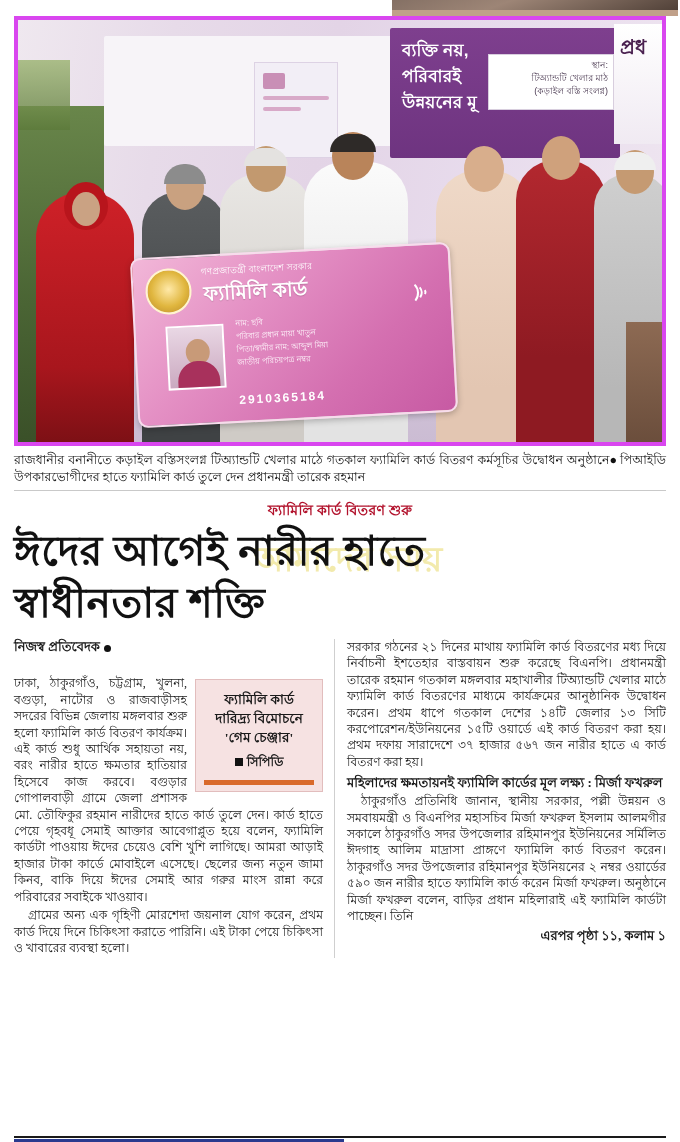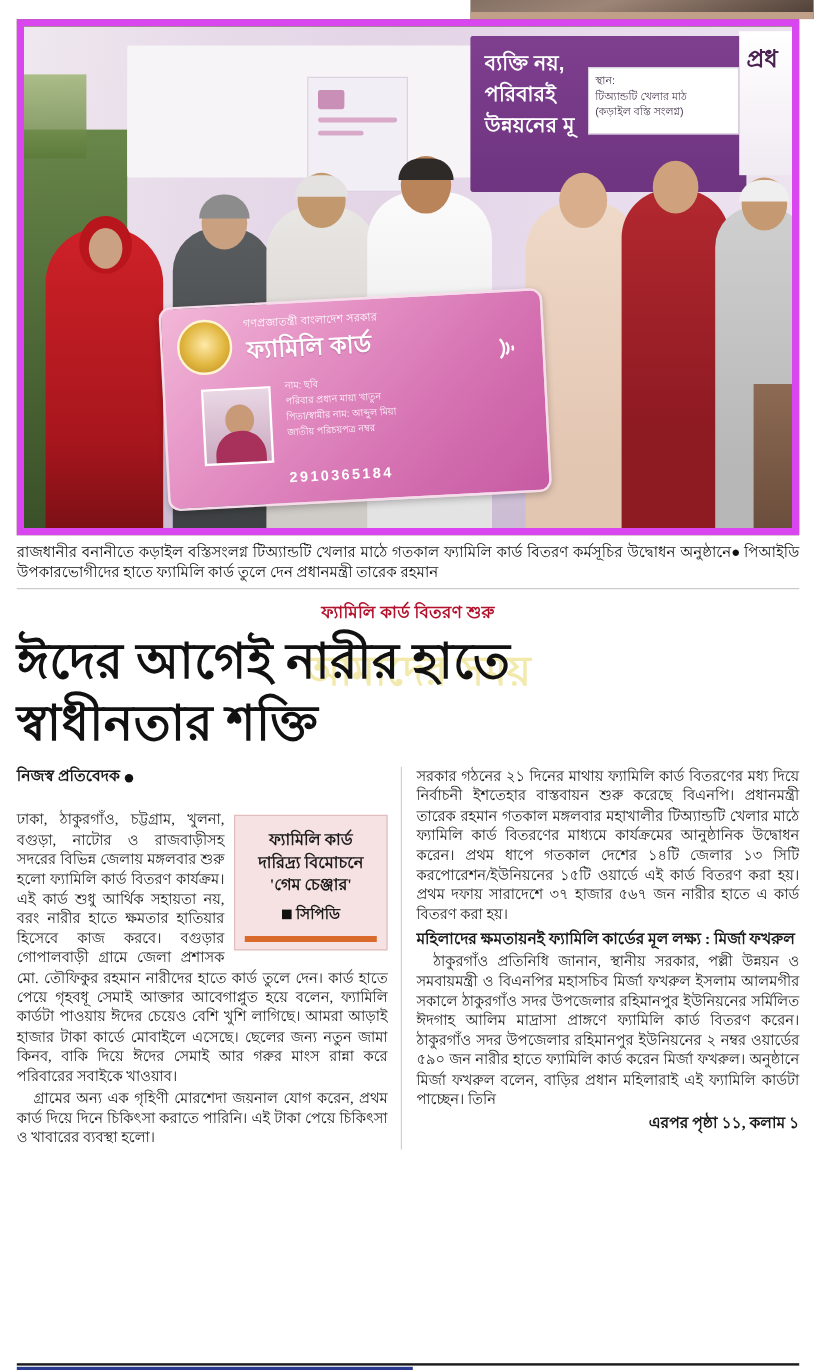--- a/index.html
+++ b/index.html
@@ -47,23 +47,23 @@
     top: 16px; left: 0;
     width: 680px; height: 1126px;
     padding: 0 14px;
   }
 
   
   .photo-frame {
     position: relative;
     width: 652px;
     height: 430px;
-    border: 6px solid #d946ef;
+    border: 4px solid #d946ef;
     overflow: hidden;
-    background: #4d7c0f;
+    background: #0369a1;
   }
   .ph-bg {
     position: absolute; inset: 0;
     background: linear-gradient(100deg,#efe8ef 0%, #e7dbe9 22%, #e3d4e6 45%, #e8dced 70%, #efe6f0 100%);
   }
   .ph-greenleft {
     position: absolute; left: 0; top: 86px; width: 86px; height: 344px;
     background: linear-gradient(180deg,#5f7f3e 0%, #3f5c27 55%, #2c4419 100%);
     opacity: .93;
   }
@@ -103,20 +103,21 @@
     font-family: "Liberation Sans", sans-serif;
     font-size: 20px; font-weight: 700;
     padding: 8px 6px;
   }
   .ph-infobox {
     position: absolute; left: 470px; top: 34px; width: 126px; height: 56px;
     background: #ffffff; border: 1px solid #d8cede;
     font-family: "Liberation Sans", sans-serif;
     font-size: 9px; color: #4b3a52; line-height: 13px;
     padding: 4px 5px;
+    text-align: right;
   }
   .ph-stage {
     position: absolute; left: 86px; bottom: 0; width: 566px; height: 120px;
     background: linear-gradient(180deg,#d7cadd 0%, #cbbcd3 100%);
   }
   
   .person { position: absolute; bottom: 0; border-radius: 40px 40px 0 0; }
   .p-woman-red { left: 18px; bottom: 0; width: 98px; height: 250px;
     background: linear-gradient(180deg,#cf2128 0%, #a8161d 70%, #7d1015 100%); border-radius: 46px 46px 0 0;}
   .p-head1 { position: absolute; left: 46px; bottom: 212px; width: 44px; height: 48px; border-radius: 50%;

